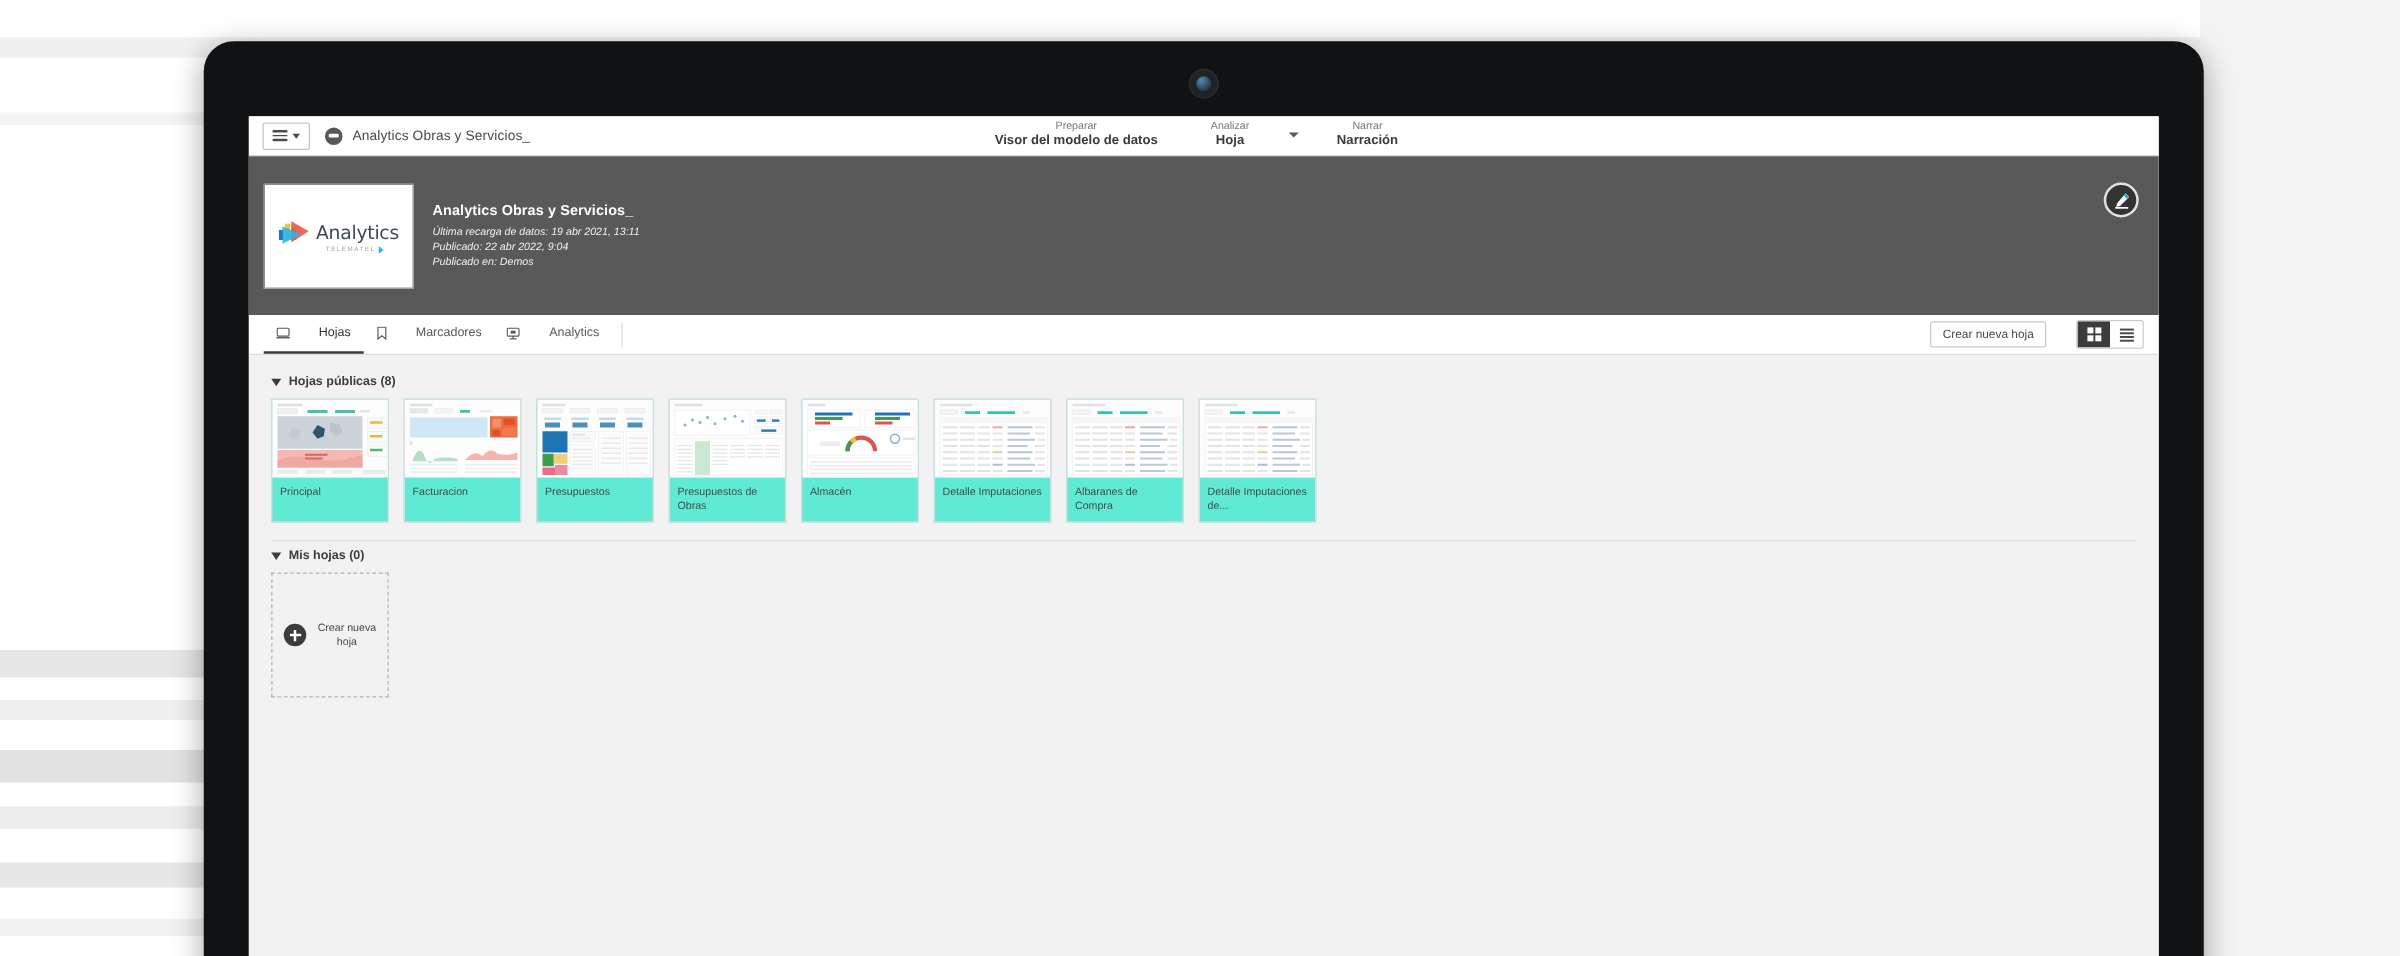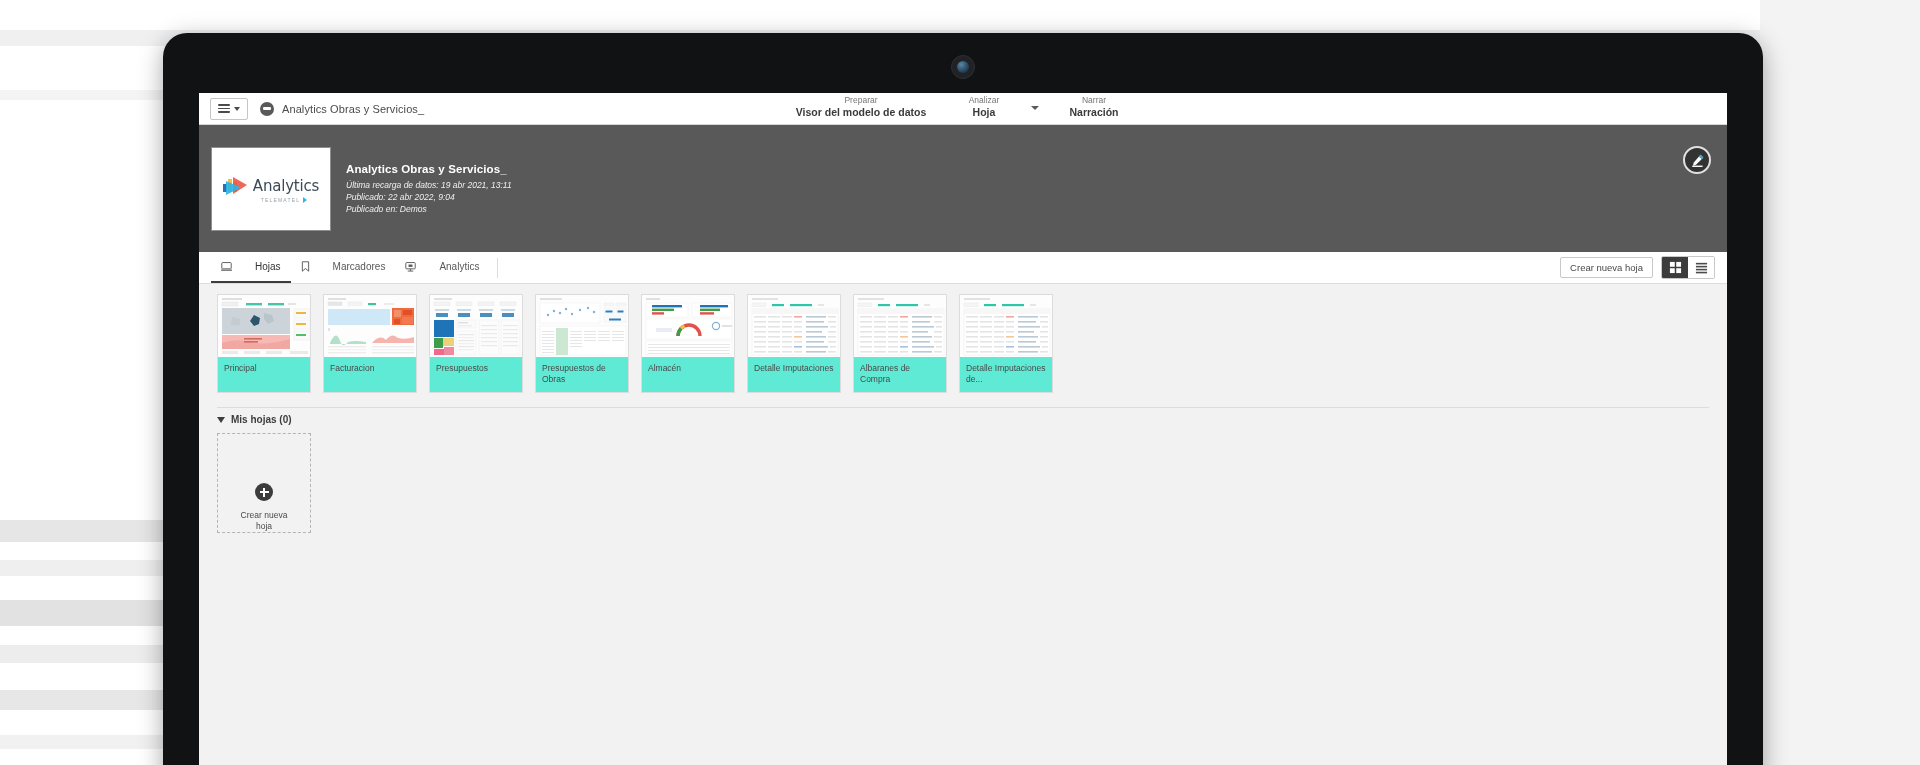--- a/index.html
+++ b/index.html
@@ -130,21 +130,21 @@
   }
   .tabs { display:flex; align-items:center; height:100%; margin-left:12px; }
   .tab {
     display:flex; align-items:center; gap:23px; height:100%;
     padding:0 10px; font-size:10px; color:#595959; cursor:pointer;
     border-bottom:2px solid transparent;
   }
   .tab.active { color:#333; border-bottom-color:#3c3c3c; }
   .tab-sep { width:1px; height:20px; background:#dcdcdc; margin-left:8px; }
 
-  .tabstrip-right { position:absolute; right:12px; display:flex; align-items:center; gap:8px; }
+  .tabstrip-right { position:absolute; right:12px; display:flex; align-items:center; gap:24px; }
   .btn-outline {
     height:21px; padding:0 9px; border:1px solid #c8c8c8; border-radius:2px;
     background:#fff; font-size:9.5px; color:#4a4a4a; display:flex; align-items:center; cursor:pointer;
   }
   .viewtoggle { display:flex; border:1px solid #c8c8c8; border-radius:2px; overflow:hidden; }
   .vt {
     width:26px; height:21px; display:flex; align-items:center; justify-content:center;
     background:#fff; cursor:pointer;
   }
   .vt.active { background:#3c3c3c; }
@@ -167,21 +167,21 @@
   .card-title {
     padding:6px 6px 7px 6px; font-size:8.5px; color:#4a4a4a; line-height:11px;
     min-height:28px;
   }
 
   .divider { height:1px; background:#dcdcdc; margin:14px 4px 0 4px; }
 
   .newsheet {
     width:94px; height:100px; margin-left:4px;
     border:1px dashed #b4b4b4; background:transparent;
-    display:flex; flex-direction:column; align-items:center; justify-content:flex-end;
+    display:flex; flex-direction:row; align-items:center; justify-content:center;
     gap:9px; cursor:pointer;
   }
   .plus-circle {
     width:18px; height:18px; border-radius:50%; background:#3c3c3c;
     display:flex; align-items:center; justify-content:center; position:relative;
   }
   .plus-circle::before, .plus-circle::after {
     content:""; position:absolute; background:#fff;
   }
   .plus-circle::before { width:9px; height:2px; }
@@ -326,20 +326,24 @@
                 <rect x="1" y="8.4" width="12" height="1.7" fill="#4a4a4a"></rect>
                 <rect x="1" y="11.6" width="12" height="1.7" fill="#4a4a4a"></rect>
               </svg>
             </div>
           </div>
         </div>
       </div>
 
       <div class="content">
 
+        <div class="section-head">
+          <span class="tri-dn"></span>
+          <span>Hojas públicas (8)</span>
+        </div>
 
         <div class="grid">
 
           <div class="card">
             <div class="card-thumb">
               <svg width="94" height="62" viewBox="0 0 94 62">
                 <rect width="94" height="62" fill="#fdfdfd"></rect>
                 <rect x="4" y="3" width="20" height="2" fill="#dfdfdf"></rect>
                 <rect x="4" y="7" width="16" height="4" fill="#f0f0f0" stroke="#e0e0e0" stroke-width=".4"></rect>
                 <rect x="28" y="8" width="16" height="2.4" fill="#43c6a8"></rect>

